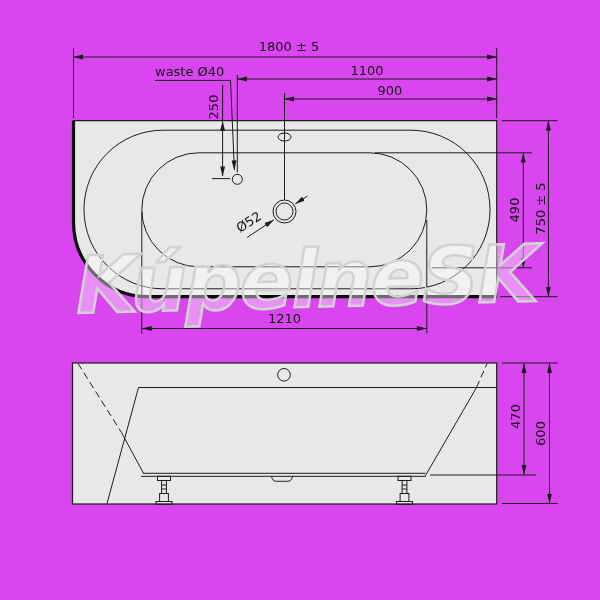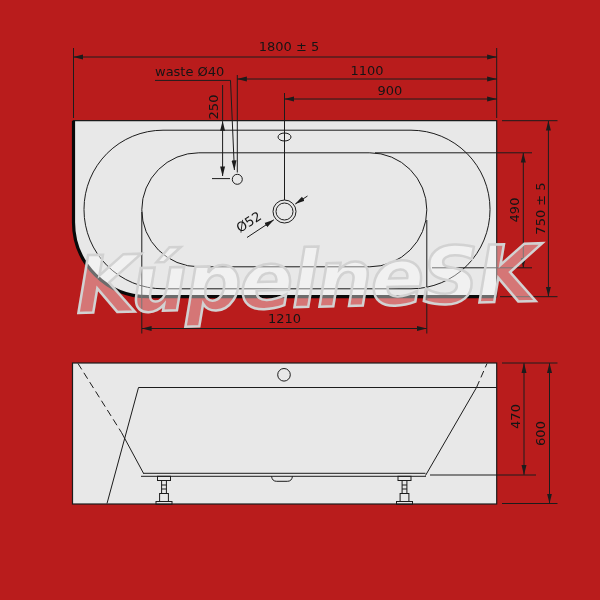--- a/index.html
+++ b/index.html
@@ -1,16 +1,16 @@
 <!DOCTYPE html>
 <html><head>
 <meta charset="utf-8">
 <style>
   html,body{margin:0;padding:0;background:#fff;}
-  #canvas{position:relative;width:600px;height:600px;background:#b91c1c;overflow:hidden;
+  #canvas{position:relative;width:600px;height:600px;background:#d946ef;overflow:hidden;
           font-family:"DejaVu Sans","Liberation Sans",sans-serif;}
   svg{position:absolute;left:0;top:0;}
   svg text{font-family:"DejaVu Sans","Liberation Sans",sans-serif;font-size:13px;fill:#151515;}
   .thin{stroke:#1c1c1c;stroke-width:1;fill:none;}
   .outline{stroke:#1c1c1c;stroke-width:1.2;fill:none;}
   .bold{stroke:#0a0a0a;stroke-width:3.2;fill:none;stroke-linecap:butt;}
   .dash{stroke:#1c1c1c;stroke-width:1;fill:none;stroke-dasharray:7 4;}
   .fillgray{fill:#e8e8e8;}
   .dim{stroke:#1c1c1c;stroke-width:1;fill:none;}
   #watermark{position:absolute;left:76px;top:240px;width:470px;

